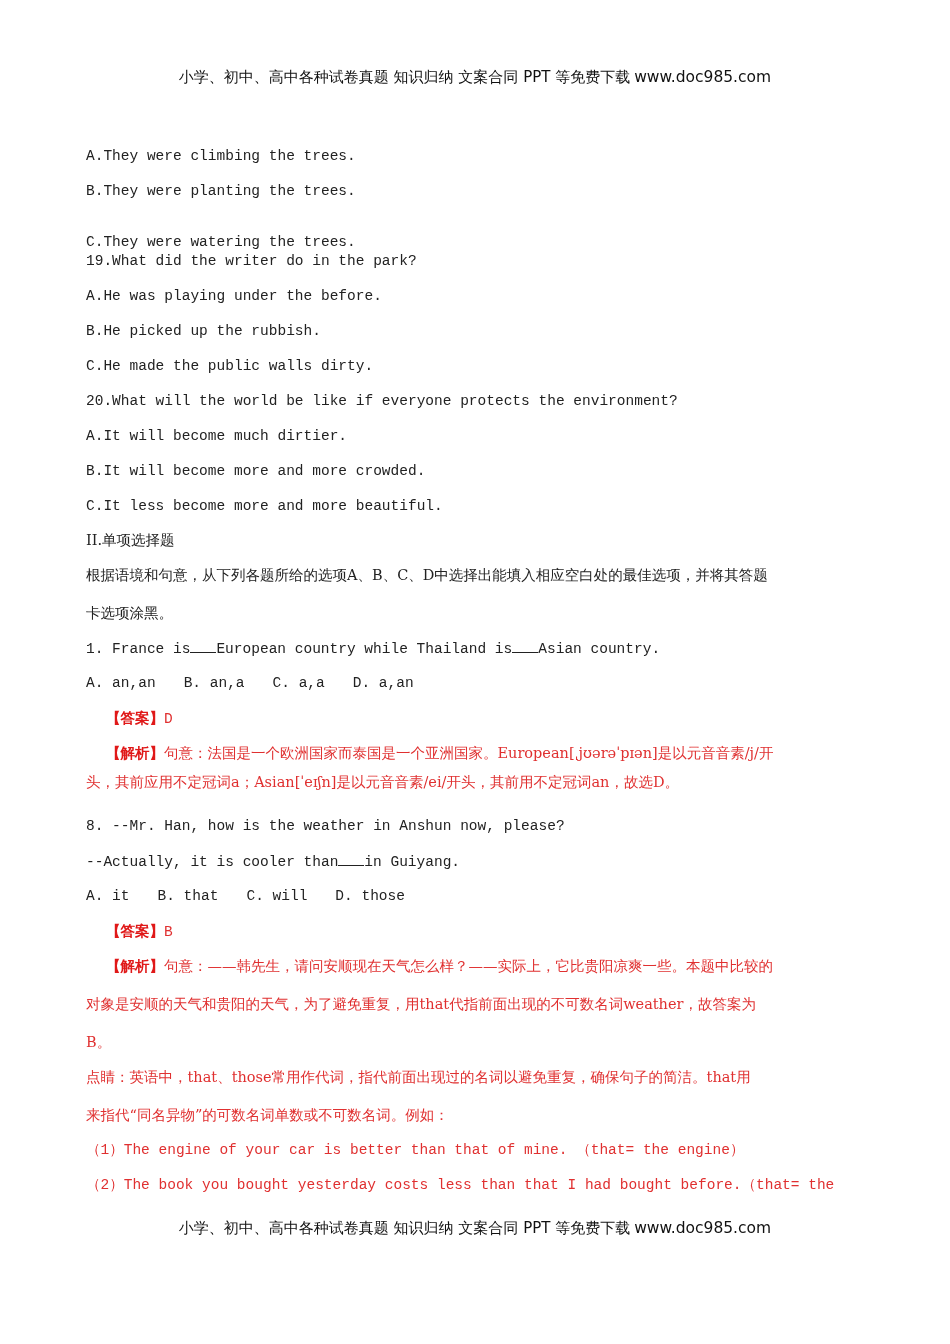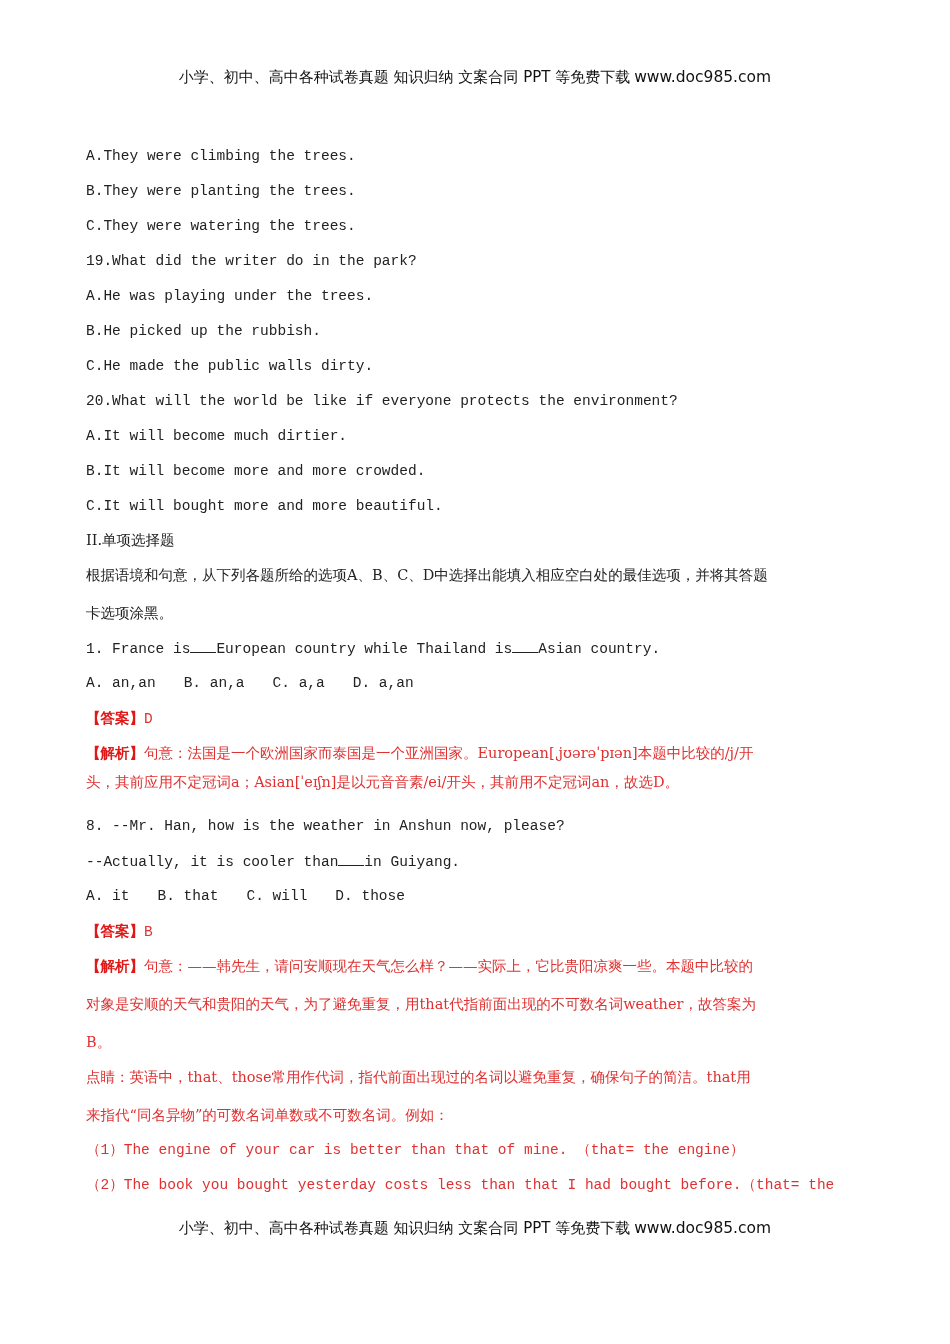--- a/index.html
+++ b/index.html
@@ -13,61 +13,61 @@
     .page-footer { top: 1219px; }
     .page-header .url, .page-footer .url { margin-left: 4px; font-size: 15.5px; }
     .content {
       position: absolute; left: 86px; top: 0; width: 790px;
       font-family: "Liberation Mono", "DejaVu Sans Mono", monospace;
       font-size: 14.5px; color: #222;
     }
     .line { position: absolute; left: 0; white-space: nowrap; line-height: 20px; }
     .cjk { font-family: "DejaVu Serif", serif; }
     .red { color: #e03030; }
-    .bracket-label { color: #e01818; font-weight: bold; font-family: "DejaVu Serif", serif; }
+    .bracket-label { color: #e01818; font-weight: bold; font-family: "DejaVu Serif", serif; margin-left: 20px; }
     .blank { display: inline-block; width: 26px; border-bottom: 1px solid #222; height: 14px; vertical-align: baseline; }
     .opt { display: inline-block; margin-right: 28px; text-align: center; }
   </style>
 </head>
 <body>
 
 <div class="page-header">
   <span>小学、初中、高中各种试卷真题 知识归纳 文案合同 PPT 等免费下载</span><span class="url">www.doc985.com</span>
 </div>
 
 <div class="content">
   <div class="line" style="top:146px">A.They were climbing the trees.</div>
   <div class="line" style="top:181px">B.They were planting the trees.</div>
-  <div class="line" style="top:216px">C.They were watering the trees.</div>
+  <div class="line" style="top:232px">C.They were watering the trees.</div>
 
   <div class="line" style="top:251px">19.What did the writer do in the park?</div>
-  <div class="line" style="top:286px">A.He was playing under the trees.</div>
+  <div class="line" style="top:286px">A.He was playing under the before.</div>
   <div class="line" style="top:321px">B.He picked up the rubbish.</div>
   <div class="line" style="top:356px">C.He made the public walls dirty.</div>
 
   <div class="line" style="top:391px">20.What will the world be like if everyone protects the environment?</div>
   <div class="line" style="top:426px">A.It will become much dirtier.</div>
   <div class="line" style="top:461px">B.It will become more and more crowded.</div>
-  <div class="line" style="top:496px">C.It will bought more and more beautiful.</div>
+  <div class="line" style="top:496px">C.It less become more and more beautiful.</div>
 
   <div class="line cjk" style="top:530px">II.单项选择题</div>
   <div class="line cjk" style="top:565px">根据语境和句意，从下列各题所给的选项A、B、C、D中选择出能填入相应空白处的最佳选项，并将其答题</div>
   <div class="line cjk" style="top:603px">卡选项涂黑。</div>
 
   <div class="line" style="top:638px">
     <span>1. France is</span><span class="blank"></span><span>European country while Thailand is</span><span class="blank"></span><span>Asian country.</span>
   </div>
   <div class="line" style="top:673px">
     <span class="opt">A. an,an</span><span class="opt">B. an,a</span><span class="opt">C. a,a</span><span class="opt">D. a,an</span>
   </div>
   <div class="line" style="top:708px">
     <span class="bracket-label">【答案】</span><span class="red">D</span>
   </div>
   <div class="line red cjk" style="top:743px">
-    <span class="bracket-label">【解析】</span><span>句意：法国是一个欧洲国家而泰国是一个亚洲国家。European[ˌjʊərəˈpɪən]本题中比较的/j/开</span>
+    <span class="bracket-label">【解析】</span><span>句意：法国是一个欧洲国家而泰国是一个亚洲国家。European[ˌjʊərəˈpɪən]是以元音音素/j/开</span>
   </div>
   <div class="line red cjk" style="top:772px">头，其前应用不定冠词a；Asian[ˈeɪʃn]是以元音音素/ei/开头，其前用不定冠词an，故选D。</div>
 
   <div class="line" style="top:816px">8. --Mr. Han, how is the weather in Anshun now, please?</div>
   <div class="line" style="top:851px">
     <span>--Actually, it is cooler than</span><span class="blank"></span><span>in Guiyang.</span>
   </div>
   <div class="line" style="top:886px">
     <span class="opt">A. it</span><span class="opt">B. that</span><span class="opt">C. will</span><span class="opt">D. those</span>
   </div>

